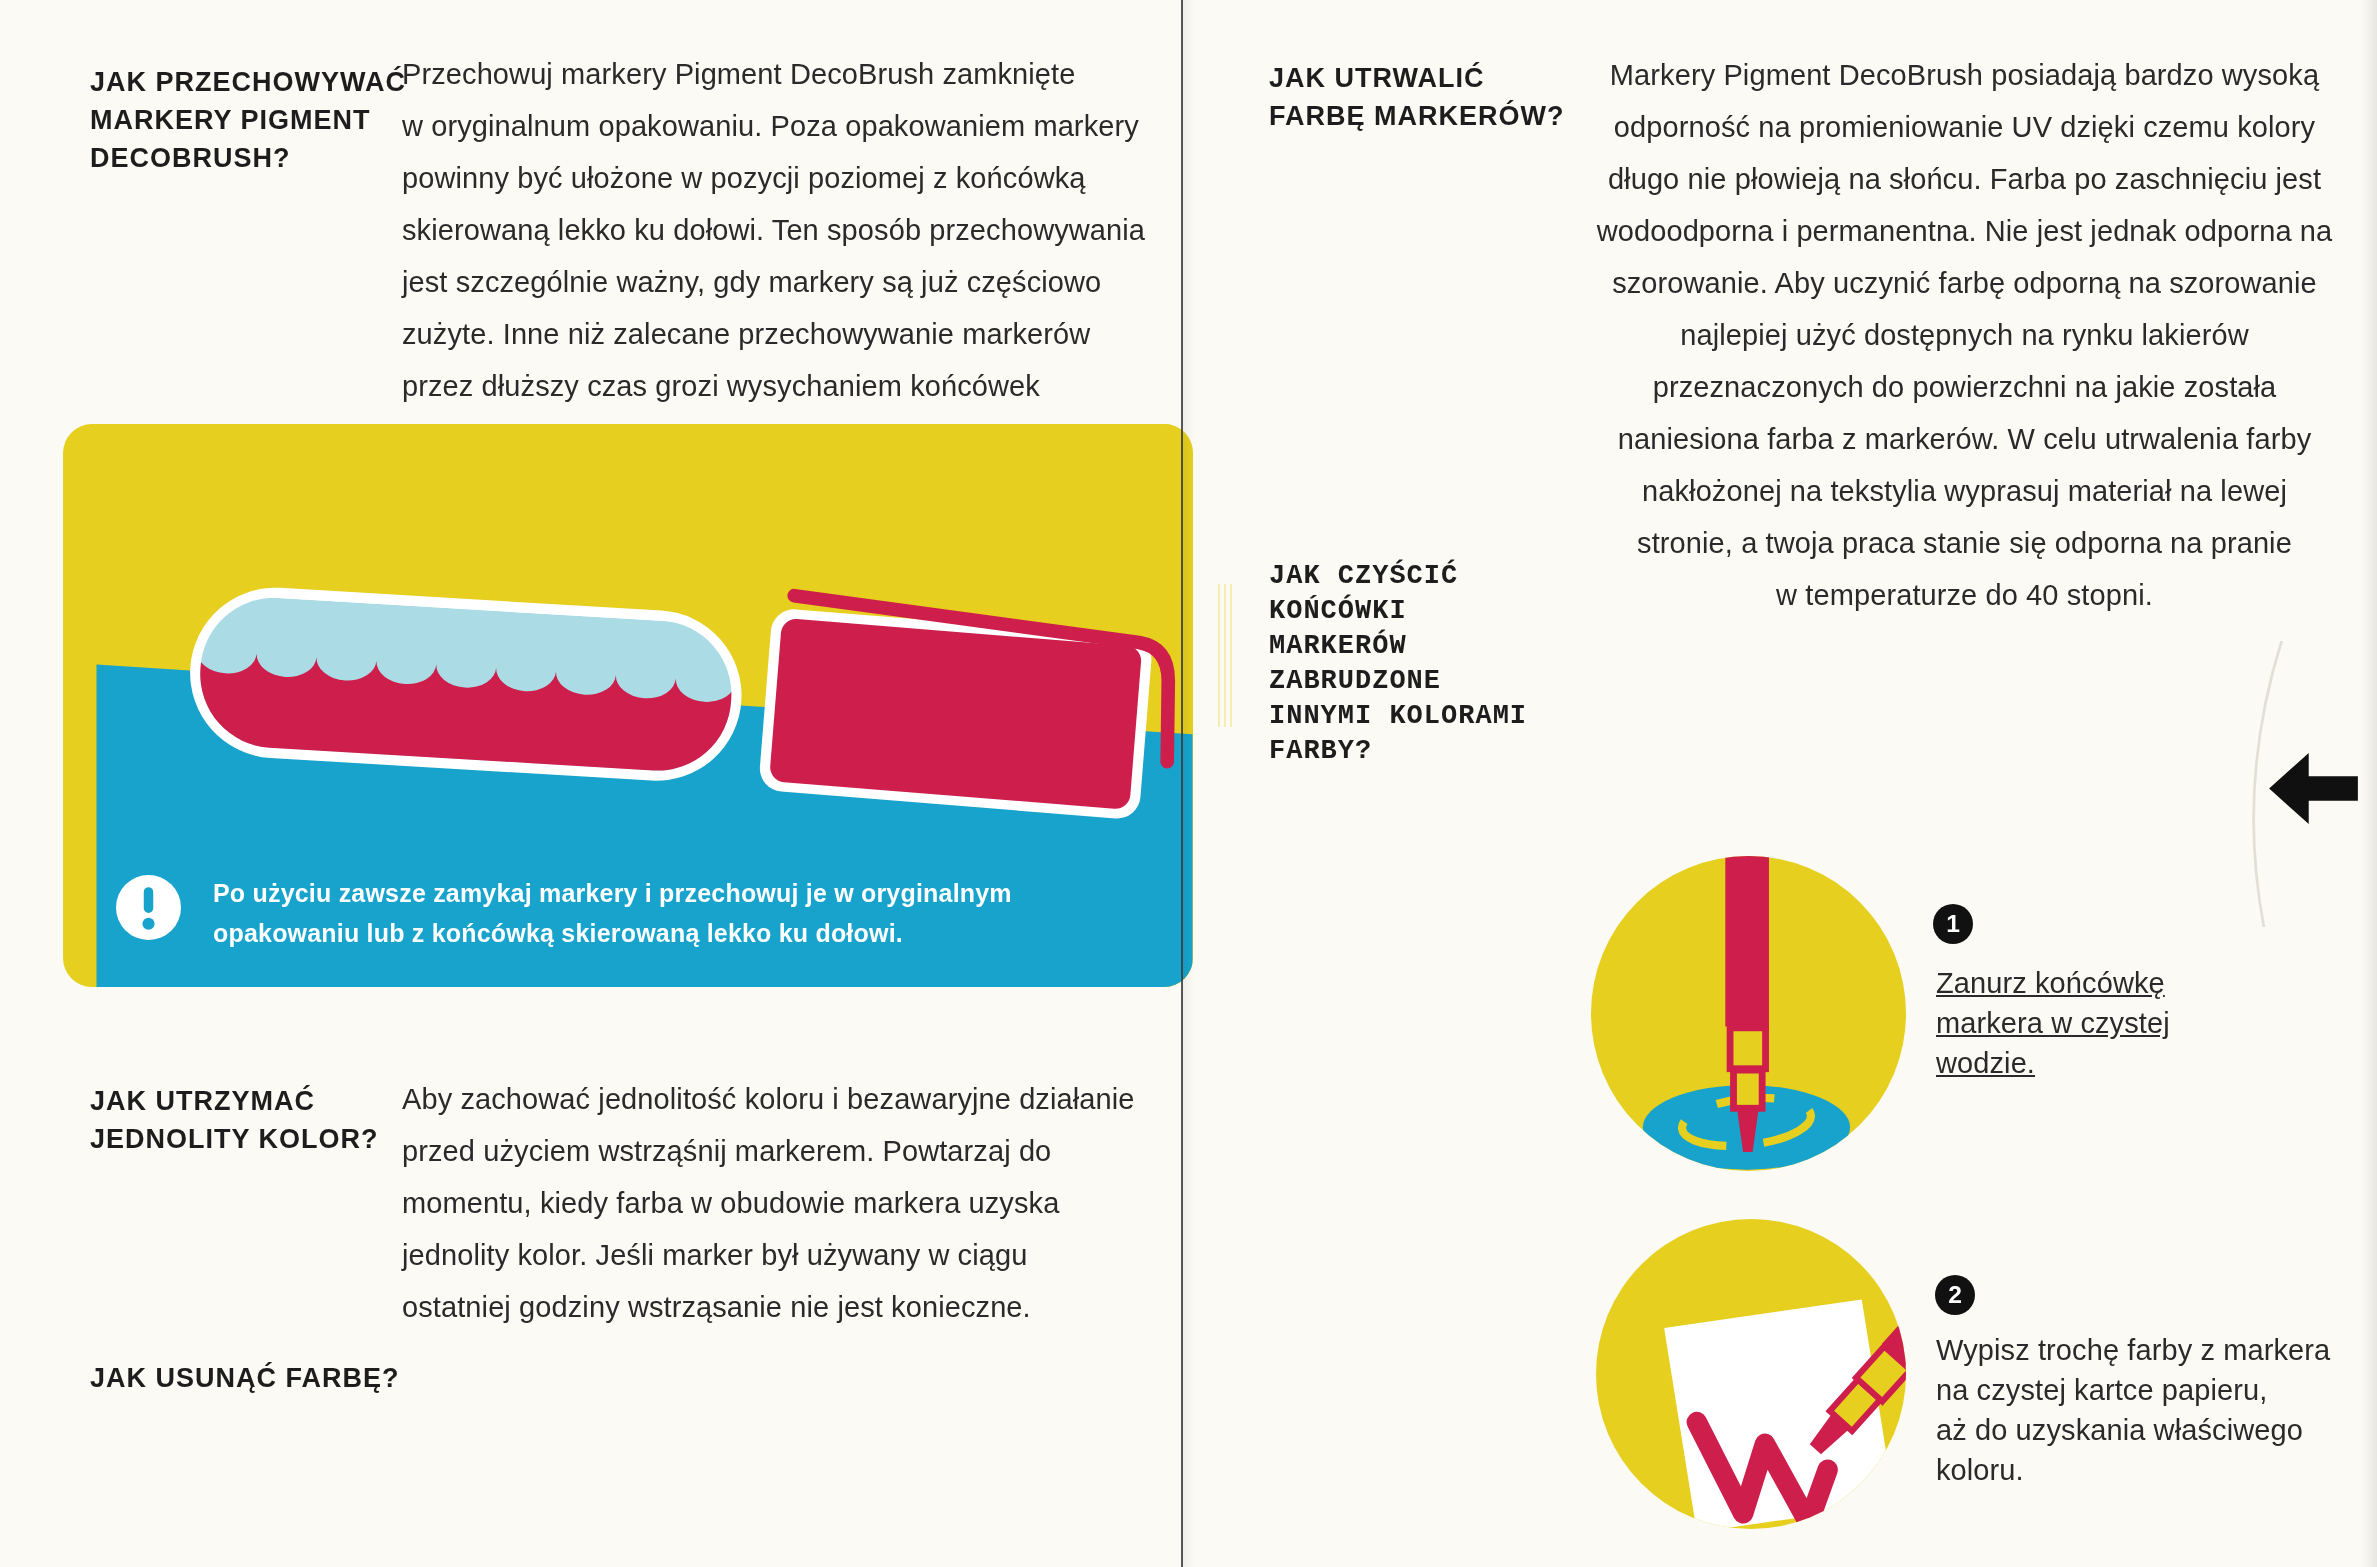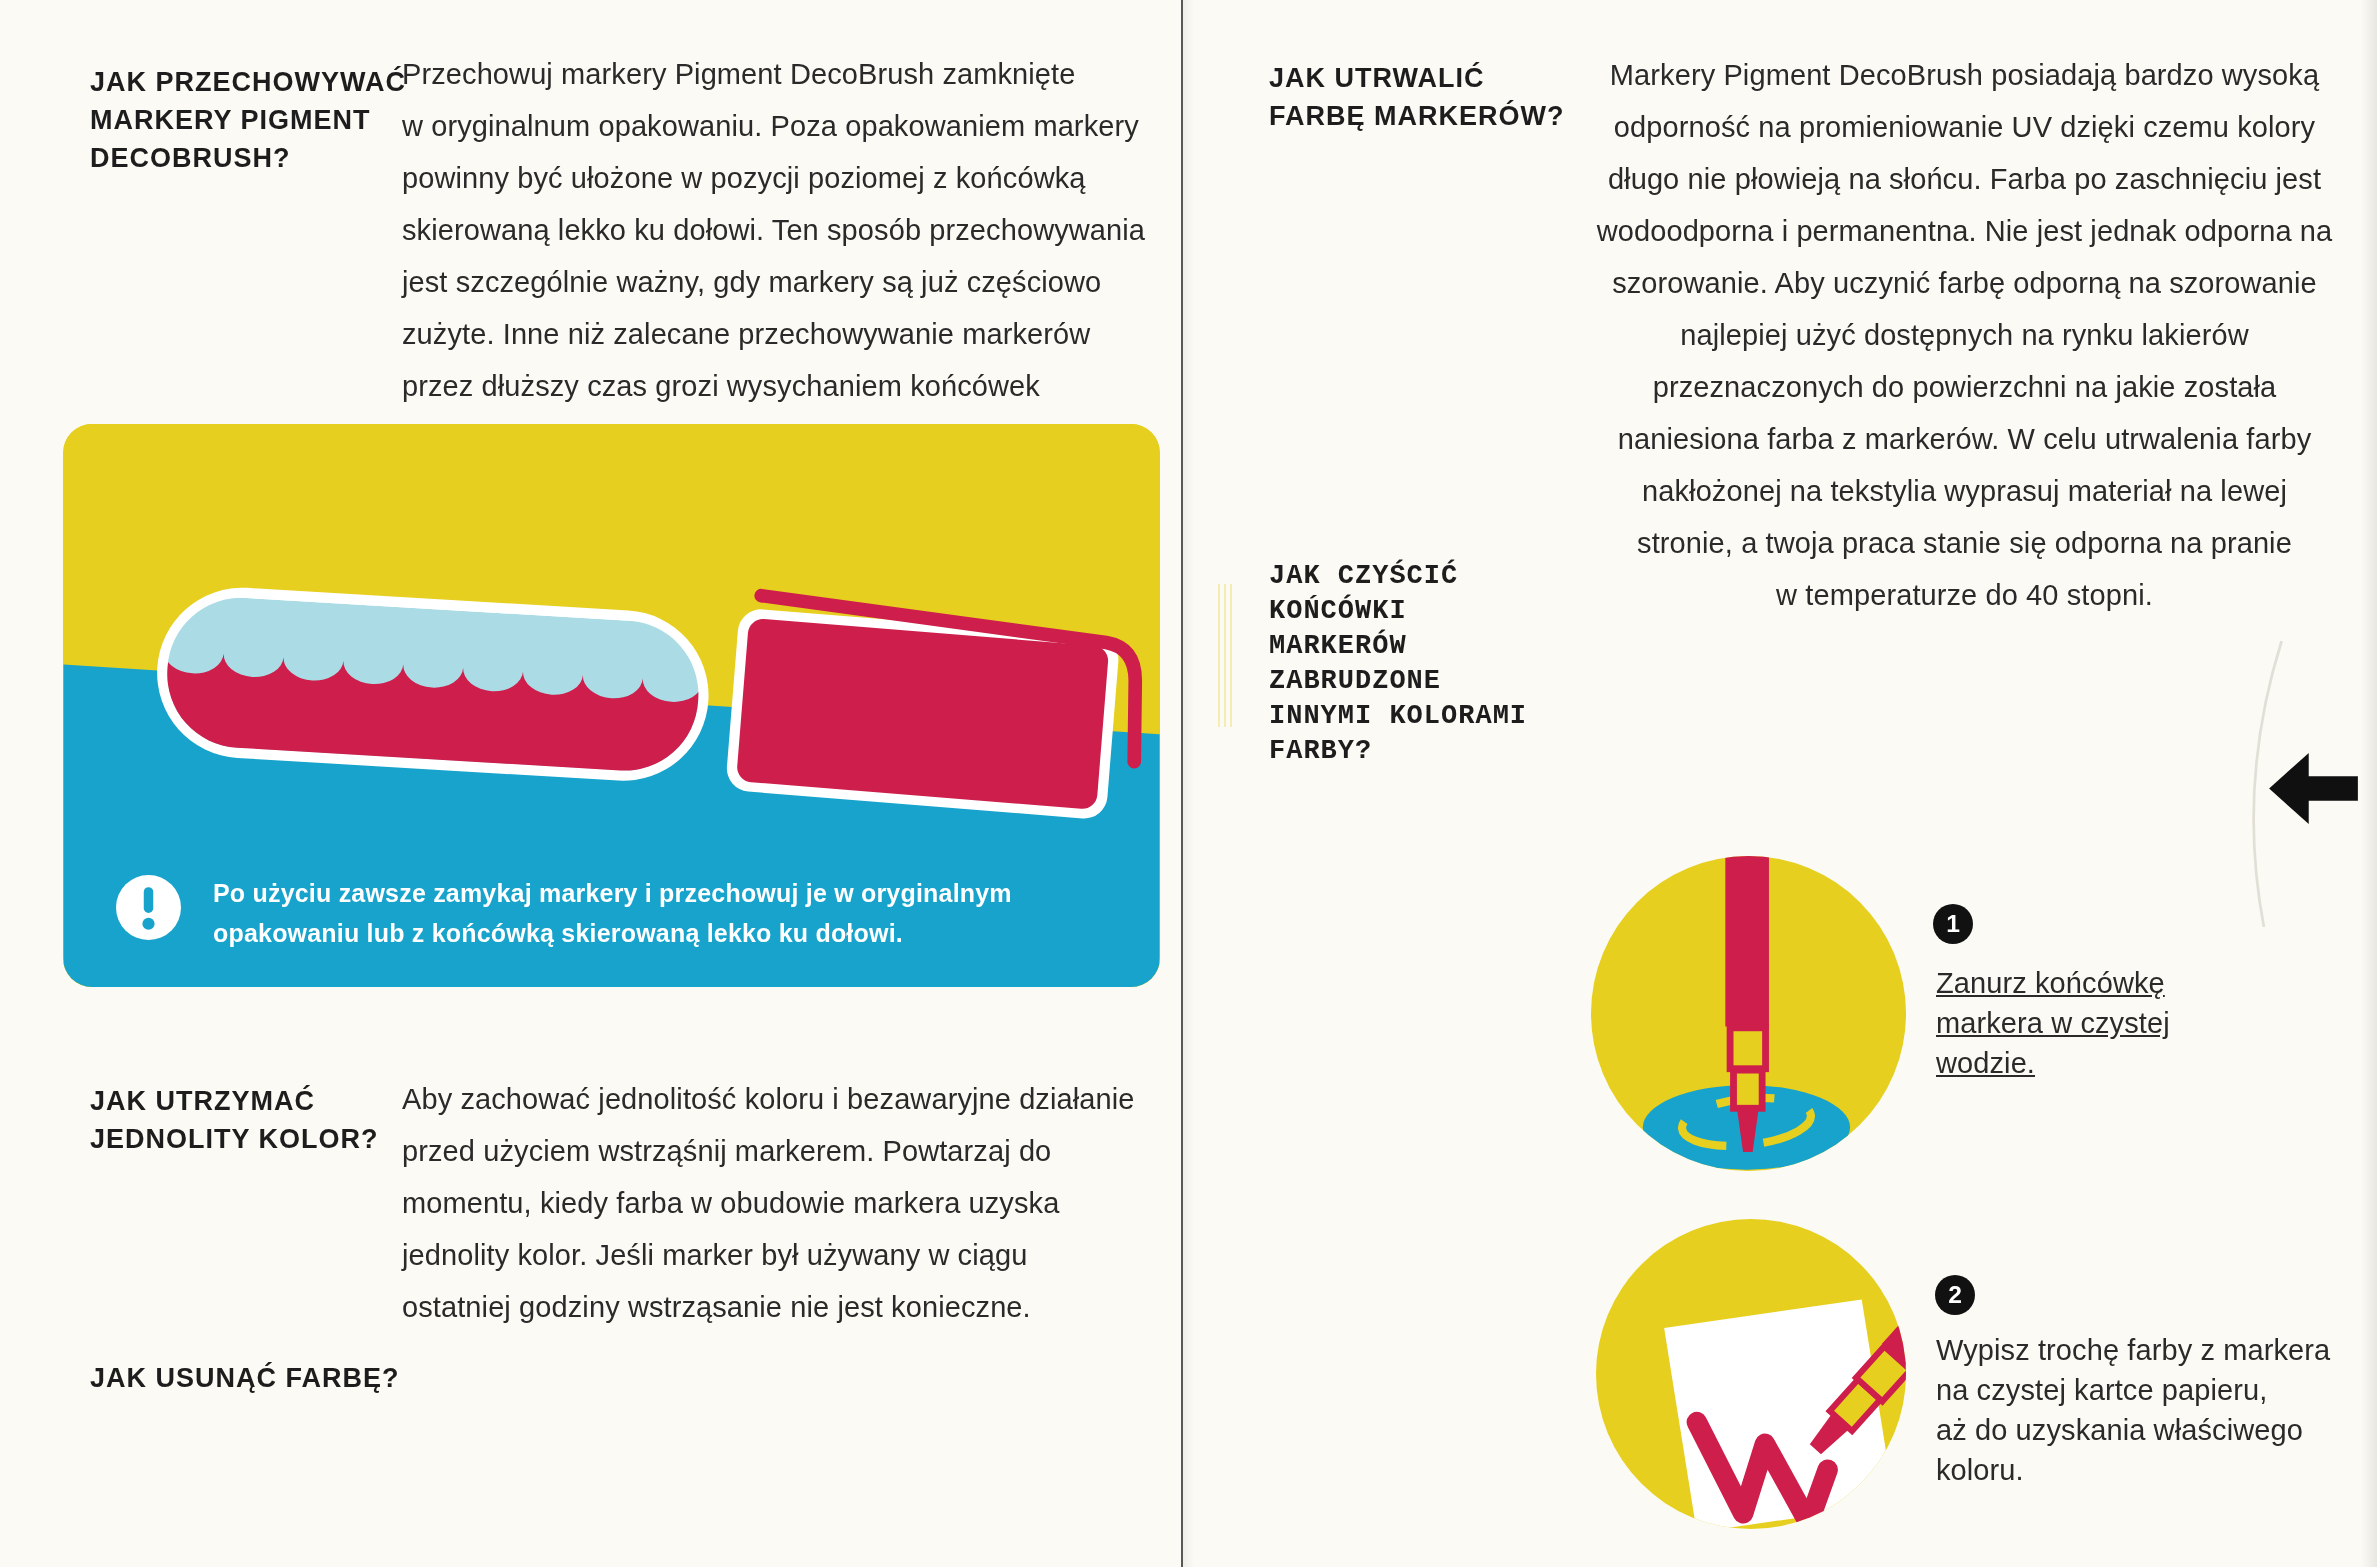--- a/index.html
+++ b/index.html
@@ -18,20 +18,21 @@
     letter-spacing:1px; white-space:pre-line;
   }
   .h.tight{line-height:35px;}
   .body{
     font-size:29px; line-height:52px; letter-spacing:0.1px; white-space:pre-line;
     font-weight:400;
   }
   .card{
     left:55px; top:424px; width:1097px; height:563px; border-radius:29px; overflow:hidden;
     background:var(--yellow);
+    padding-left:33px;
   }
   .note-text{
     font-size:25px; font-weight:bold; color:var(--notewhite); line-height:40px;
     white-space:pre-line; letter-spacing:0.2px;
   }
   .badge{
     width:40px; height:40px; border-radius:50%; background:var(--badge);
     color:#fff; font-size:24.6px; font-weight:bold; display:flex;
     align-items:center; justify-content:center;
   }

